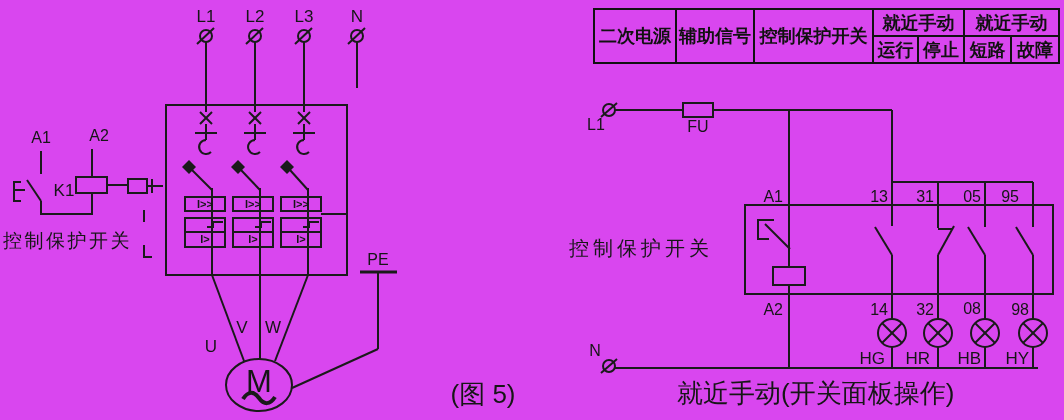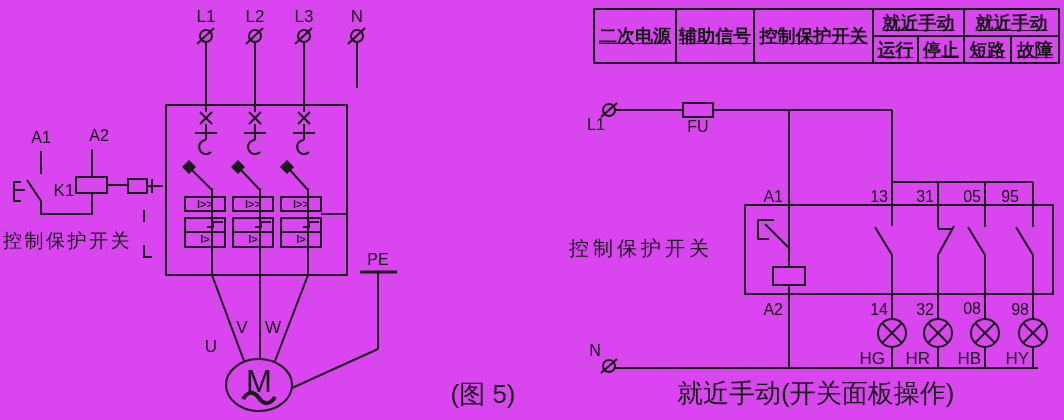--- a/index.html
+++ b/index.html
@@ -2,21 +2,21 @@
 <html><head>
 <meta charset="utf-8">
 <style>
   html,body{margin:0;padding:0;background:#fff;}
   #stage{position:relative;width:1064px;height:420px;background:#d946ef;overflow:hidden;
          font-family:"Liberation Sans","DejaVu Sans",sans-serif;color:#111;}
   svg{position:absolute;left:0;top:0;}
   svg text{font-family:"Liberation Sans","DejaVu Sans",sans-serif;fill:#161616;}
   .wire{stroke:#1a1a1a;stroke-width:2;fill:none;}
   .blk{fill:#1a1a1a;stroke:none;}
-  table.sig{position:absolute;left:593px;top:8px;border-collapse:collapse;table-layout:fixed;text-decoration:underline;}
+  table.sig{position:absolute;left:593px;top:8px;border-collapse:collapse;table-layout:fixed;}
   table.sig td{border:2px solid #111;text-align:center;vertical-align:middle;
                padding:0;height:25px;font-size:18px;font-weight:600;line-height:1;
                white-space:nowrap;overflow:hidden;}
 </style>
 </head>
 <body>
 
 <div id="stage">
 
 <svg width="1064" height="420" viewBox="0 0 1064 420">

